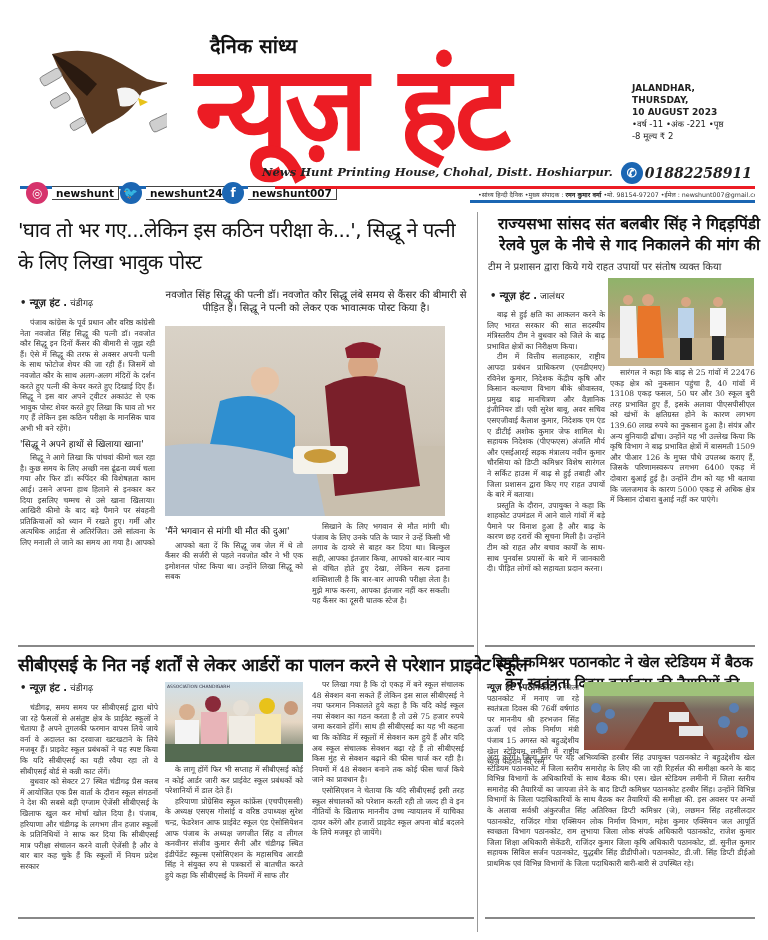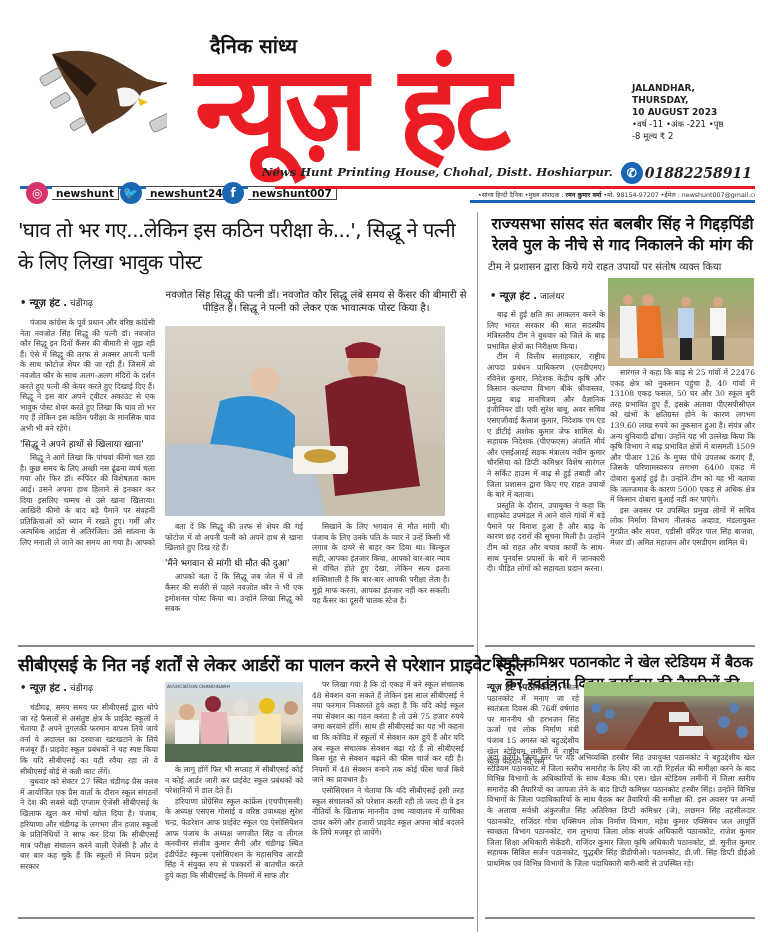--- a/index.html
+++ b/index.html
@@ -19,21 +19,21 @@
 .soc{position:absolute;top:182px;height:22px;display:flex;align-items:center;font-family:"DejaVu Sans",sans-serif;font-weight:bold;font-size:10.5px;color:#111}
 .soc .ic{width:22px;height:22px;border-radius:50%;color:#fff;text-align:center;line-height:22px;font-size:12px;margin-right:4px;flex:none}
 .soc .lbl{border:1px solid #444;border-left:none;padding:0 4px;height:14px;line-height:13px;background:#fff}
 .redbar{left:275px;top:186px;width:480px;height:3px;background:#ec1c24}
 .bluestrip{left:470px;top:200px;width:285px;height:3px;background:#1b66b3}
 .infostrip{left:478px;top:190px;width:277px;font-family:"DejaVu Sans",sans-serif;font-size:6.3px;color:#333;white-space:nowrap;overflow:hidden}
 .infostrip b{color:#111}
 
 .h1{left:18px;top:214px;width:450px;font-family:"DejaVu Sans",sans-serif;font-size:20px;line-height:32px;color:#111;letter-spacing:-0.5px}
 .vrule{left:477px;top:212px;width:1px;height:720px;background:#999}
-.h2{left:485px;top:214px;width:275px;text-align:center;font-family:"DejaVu Sans",sans-serif;font-weight:bold;font-size:15.5px;line-height:21px;color:#111}
+.h2{left:485px;top:214px;width:275px;text-align:right;font-family:"DejaVu Sans",sans-serif;font-weight:bold;font-size:15.5px;line-height:21px;color:#111}
 .h2sub{left:488px;top:259px;font-family:"DejaVu Sans",sans-serif;font-size:10px;color:#333}
 .byline{font-family:"DejaVu Sans",sans-serif;font-size:9px;color:#222}
 .byline b{font-size:10px}
 .txt{font-family:"DejaVu Serif",serif;font-size:7.6px;line-height:10.6px;color:#333;text-align:justify}
 .txt p{text-indent:10px}
 .sub{font-family:"DejaVu Sans",sans-serif;font-size:9px;color:#111;margin:4px 0}
 .lead{left:158px;top:288px;width:316px;text-align:center;font-family:"DejaVu Sans",sans-serif;font-size:10px;line-height:13px;color:#222}
 
 .photo{overflow:hidden}
 .ph1{left:165px;top:326px;width:280px;height:190px;background:linear-gradient(180deg,#d9d2c7 0%,#cfc6b8 55%,#b8ab98 100%)}
@@ -112,21 +112,20 @@
     <path d="M55 75 Q100 60 130 90 L130 140 L40 140Z" fill="#2f8fd0"></path>
     <path d="M0 120 Q60 110 150 140 L160 190 L0 190Z" fill="#b7c3cf"></path>
     <circle cx="198" cy="40" r="15" fill="#d8a684"></circle>
     <path d="M180 22 Q198 10 216 22 L214 32 L182 32Z" fill="#8a1f2e"></path>
     <path d="M160 60 Q200 40 240 60 L255 160 L170 170Z" fill="#7a1f2a"></path>
     <rect x="128" y="120" width="55" height="28" rx="4" fill="#f5f2ea"></rect>
     <ellipse cx="155" cy="130" rx="16" ry="7" fill="#c99a3a"></ellipse>
   </svg>
 </div>
 <div class="abs txt" style="left:165px;top:522px;width:138px">
-  <p>बता दें कि सिद्धू की तरफ से शेयर की गई फोटोज में वो अपनी पत्नी को अपने हाथ से खाना खिलाते हुए दिख रहे हैं।</p>
   <div class="sub">'मैंने भगवान से मांगी थी मौत की दुआ'</div>
   <p>आपको बता दें कि सिद्धू जब जेल में थे तो कैंसर की सर्जरी से पहले नवजोत कौर ने भी एक इमोशनल पोस्ट किया था। उन्होंने लिखा सिद्धू को सबक</p>
 </div>
 <div class="abs txt" style="left:312px;top:522px;width:138px">
   <p>सिखाने के लिए भगवान से मौत मांगी थी। पंजाब के लिए उनके पति के प्यार ने उन्हें किसी भी लगाव के दायरे से बाहर कर दिया था। बिल्कुल सही, आपका इंतजार किया, आपको बार-बार न्याय से वंचित होते हुए देखा, लेकिन सत्य इतना शक्तिशाली है कि बार-बार आपकी परीक्षा लेता है। मुझे माफ करना, आपका इंतजार नहीं कर सकती। यह कैंसर का दूसरी घातक स्टेज है।</p>
 </div>
 
 <div class="abs vrule"></div>
 
 <div class="abs h2">राज्यसभा सांसद संत बलबीर सिंह ने गिद्दड़पिंडी रेलवे पुल के नीचे से गाद निकालने की मांग की</div>
@@ -150,21 +149,20 @@
     <circle cx="78" cy="24" r="5" fill="#d8a684"></circle>
       <path d="M70 30 L86 30 L86 60 L70 60Z" fill="#bcd3ea"></path>
       <rect x="72" y="60" width="12" height="22" fill="#222"></rect>
     <circle cx="110" cy="24" r="5" fill="#d8a684"></circle>
       <path d="M102 30 L118 30 L118 58 L102 58Z" fill="#f5f5f5"></path>
       <rect x="104" y="58" width="12" height="24" fill="#2a2a2a"></rect>
   </svg>
 </div>
 <div class="abs txt" style="left:610px;top:368px;width:145px">
   <p>सारंगल ने कहा कि बाढ़ से 25 गांवों में 22476 एकड़ क्षेत्र को नुकसान पहुंचा है, 40 गांवों में 13108 एकड़ फसल, 50 घर और 30 स्कूल बुरी तरह प्रभावित हुए हैं, इसके अलावा पीएसपीसीएल को खंभों के क्षतिग्रस्त होने के कारण लगभग 139.60 लाख रुपये का नुकसान हुआ है। संयंत्र और अन्य बुनियादी ढाँचा। उन्होंने यह भी उल्लेख किया कि कृषि विभाग ने बाढ़ प्रभावित क्षेत्रों में बासमती 1509 और पीआर 126 के मुफ्त पौधे उपलब्ध कराए हैं, जिसके परिणामस्वरूप लगभग 6400 एकड़ में दोबारा बुआई हुई है। उन्होंने टीम को यह भी बताया कि जलजमाव के कारण 5000 एकड़ से अधिक क्षेत्र में किसान दोबारा बुआई नहीं कर पाएंगे।</p>
-  <p>इस अवसर पर उपस्थित प्रमुख लोगों में सचिव लोक निर्माण विभाग नीलकंठ अव्हाड, मंडलायुक्त गुरप्रीत कौर सपरा, एडीसी वरिंदर पाल सिंह बाजवा, मेजर डॉ। अमित महाजन और एसडीएम शामिल थे।</p>
 </div>
 
 <div class="abs hr-h" style="left:18px;top:645px;width:456px"></div>
 <div class="abs h3">सीबीएसई के नित नई शर्तों से लेकर आर्डरों का पालन करने से परेशान प्राइवेट स्कूल</div>
 <div class="abs byline" style="left:20px;top:680px">
   <b>• न्यूज़ हंट .</b>
   <span>चंडीगढ़</span>
 </div>
 <div class="abs txt" style="left:20px;top:703px;width:138px">
   <p>चंडीगढ़, समय समय पर सीबीएसई द्वारा थोपे जा रहे फैसलों से असंतुष्ट क्षेत्र के प्राईवेट स्कूलों ने चेताया है अपने तुगलकी फरमान वापस लिये जाये वर्ना वे अदालत का दरवाजा खटखटाने के लिये मजबूर हैं। प्राइवेट स्कूल प्रबंधकों ने यह स्पष्ट किया कि यदि सीबीएसई का यही रवैया रहा तो वे सीबीएसई बोर्ड से कन्नी काट लेंगें।</p>

